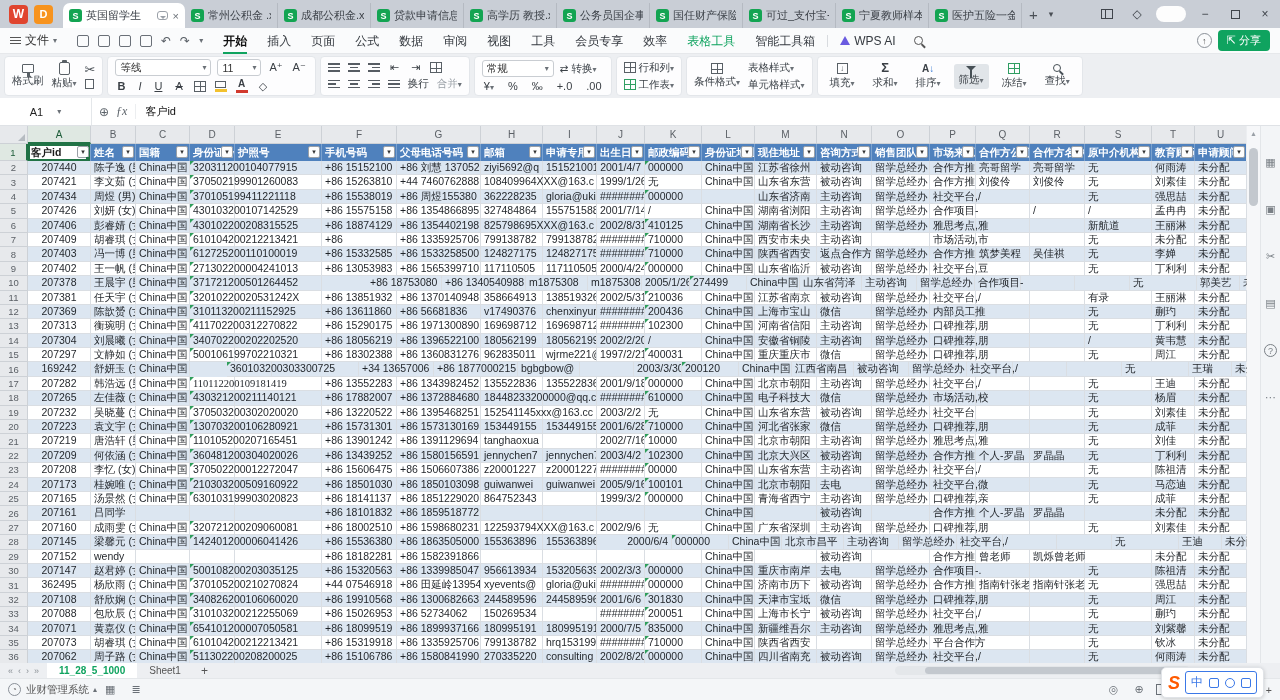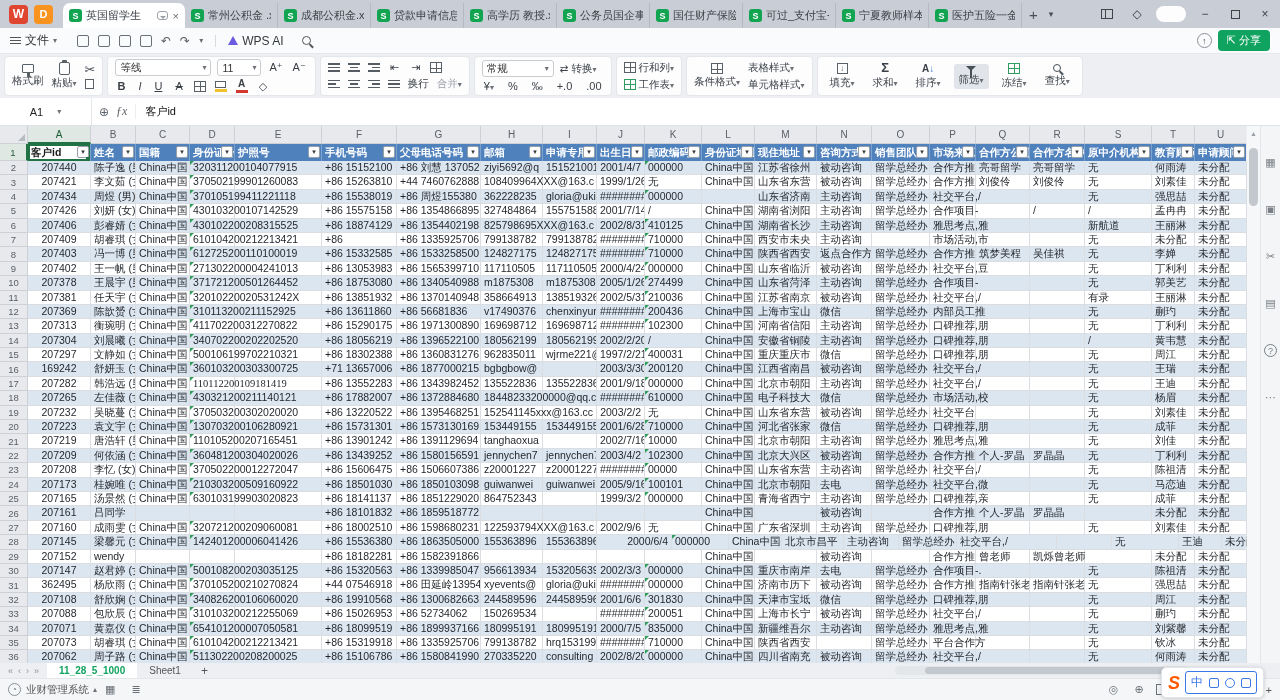--- a/index.html
+++ b/index.html
@@ -213,20 +213,34 @@
   </div>
   <div class="mini-ics">
     <span class="bx"></span>
     <span class="bx"></span>
     <span class="bx"></span>
     <span class="bx"></span>
     <span>↶</span>
     <span>↷</span>
     <span class="caret">▾</span>
   </div>
+  <div id="menuItems" style="display:flex;height:100%">
+      <div class="menu-item active">开始</div>
+      <div class="menu-item">插入</div>
+      <div class="menu-item">页面</div>
+      <div class="menu-item">公式</div>
+      <div class="menu-item">数据</div>
+      <div class="menu-item">审阅</div>
+      <div class="menu-item">视图</div>
+      <div class="menu-item">工具</div>
+      <div class="menu-item">会员专享</div>
+      <div class="menu-item">效率</div>
+      <div class="menu-item green">表格工具</div>
+      <div class="menu-item">智能工具箱</div>
+    </div>
   <div class="menu-sep"></div>
   <div class="menu-item">
     <span class="ai-tri"></span>
     <span>WPS AI</span>
   </div>
   <span class="search-mag"></span>
   <div style="margin-left:auto;display:flex;align-items:center">
     <span class="up-circ">↑</span>
     <div class="share-btn">
       <span>⇱</span>
@@ -709,21 +723,21 @@
       <div class="dcell" style="width: 43px;">丁利利</div>
       <div class="dcell ovf" style="width: 52px;">未分配</div>
     </div>
     <div class="drow band">
       <div class="rownum">10</div>
       <div class="dcell c" style="width: 63px;">207378</div>
       <div class="dcell" style="width: 45px;">王晨宇 (男</div>
       <div class="dcell" style="width: 54px;">China中国</div>
       <div class="dcell ovf" style="width: 45px;"><div class="tri"></div>371721200501264452</div>
       <div class="dcell" style="width: 87px;"></div>
-      <div class="dcell" style="width: 75px;">+86 18753080</div>
+      <div class="dcell" style="width: 75px; margin-left: 45px;">+86 18753080</div>
       <div class="dcell" style="width: 84px;">+86 1340540988</div>
       <div class="dcell" style="width: 62px;">m1875308</div>
       <div class="dcell" style="width: 54px;">m1875308</div>
       <div class="dcell r" style="width: 48px;">2005/1/26</div>
       <div class="dcell" style="width: 57px;"><div class="tri"></div>274499</div>
       <div class="dcell" style="width: 53px;">China中国</div>
       <div class="dcell" style="width: 62px;">山东省菏泽</div>
       <div class="dcell" style="width: 55px;">主动咨询</div>
       <div class="dcell" style="width: 58px;">留学总经办</div>
       <div class="dcell ovf" style="width: 46px;">合作项目-</div>
@@ -851,23 +865,23 @@
       <div class="dcell" style="width: 55px;"></div>
       <div class="dcell" style="width: 67px;">无</div>
       <div class="dcell" style="width: 43px;">周江</div>
       <div class="dcell ovf" style="width: 52px;">未分配</div>
     </div>
     <div class="drow band">
       <div class="rownum">16</div>
       <div class="dcell c" style="width: 63px;">169242</div>
       <div class="dcell" style="width: 45px;">舒妍玉 (女</div>
       <div class="dcell" style="width: 54px;">China中国</div>
-      <div class="dcell ovf" style="width: 45px;"><div class="tri"></div>360103200303300725</div>
-      <div class="dcell" style="width: 87px;"></div>
-      <div class="dcell" style="width: 75px;">+71 13657006</div>
+      <div class="dcell ovf" style="width: 45px; margin-left: 37px;"><div class="tri"></div>360103200303300725</div>
+      <div class="dcell" style="width: 87px;"></div>
+      <div class="dcell" style="width: 75px;">+34 13657006</div>
       <div class="dcell" style="width: 84px;">+86 1877000215</div>
       <div class="dcell ovf" style="width: 62px;">bgbgbow@</div>
       <div class="dcell" style="width: 54px;"></div>
       <div class="dcell r" style="width: 48px;">2003/3/30</div>
       <div class="dcell" style="width: 57px;"><div class="tri"></div>200120</div>
       <div class="dcell" style="width: 53px;">China中国</div>
       <div class="dcell" style="width: 62px;">江西省南昌</div>
       <div class="dcell" style="width: 55px;">被动咨询</div>
       <div class="dcell" style="width: 58px;">留学总经办</div>
       <div class="dcell ovf" style="width: 46px;">社交平台,/</div>

